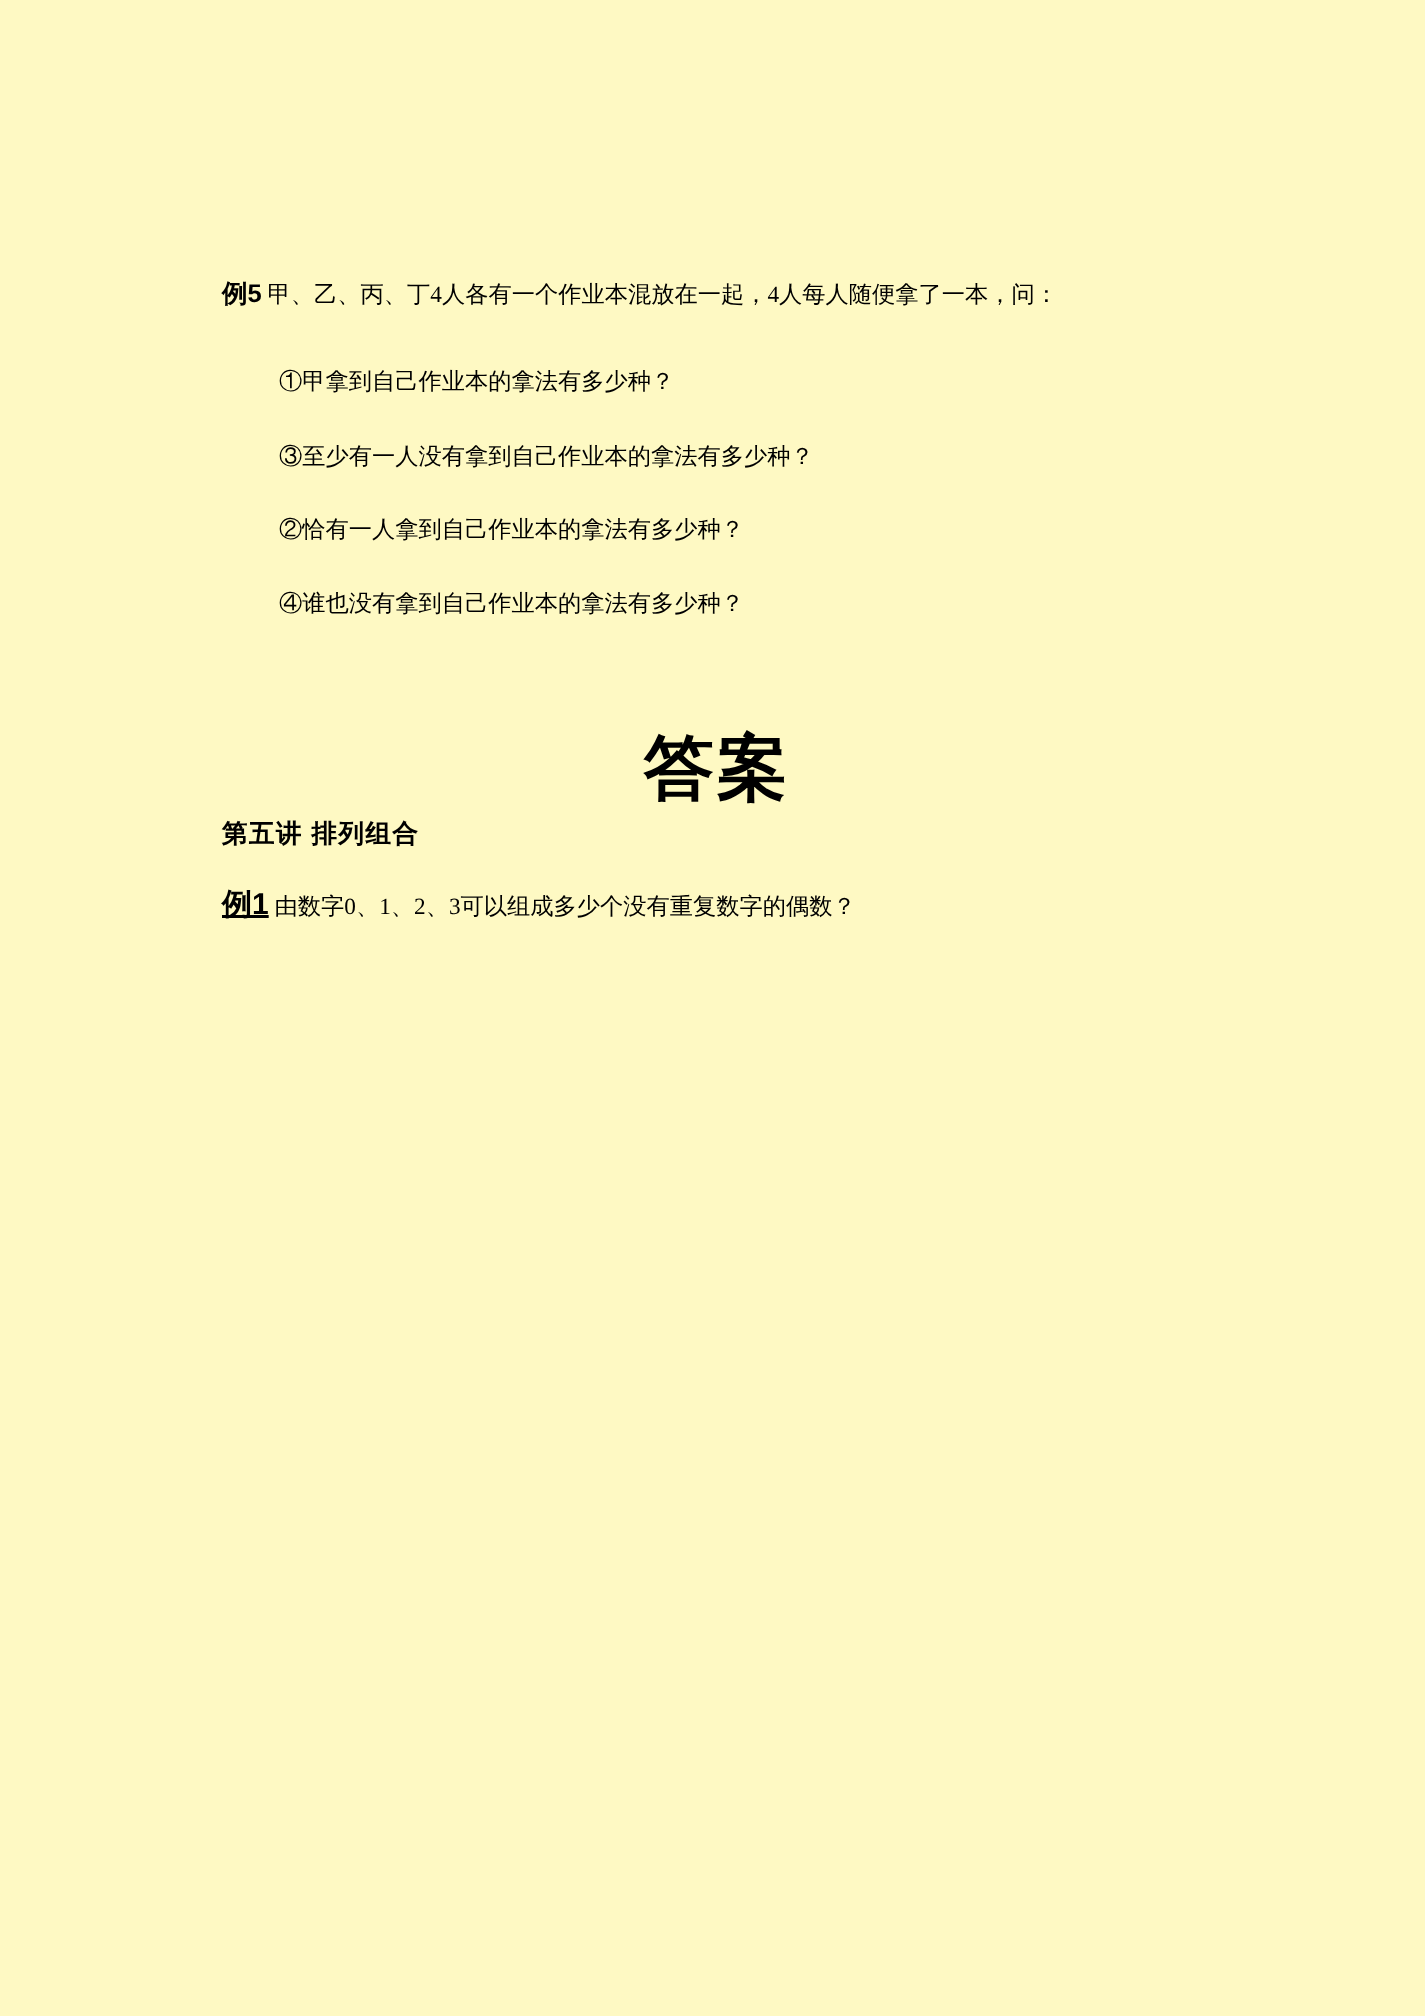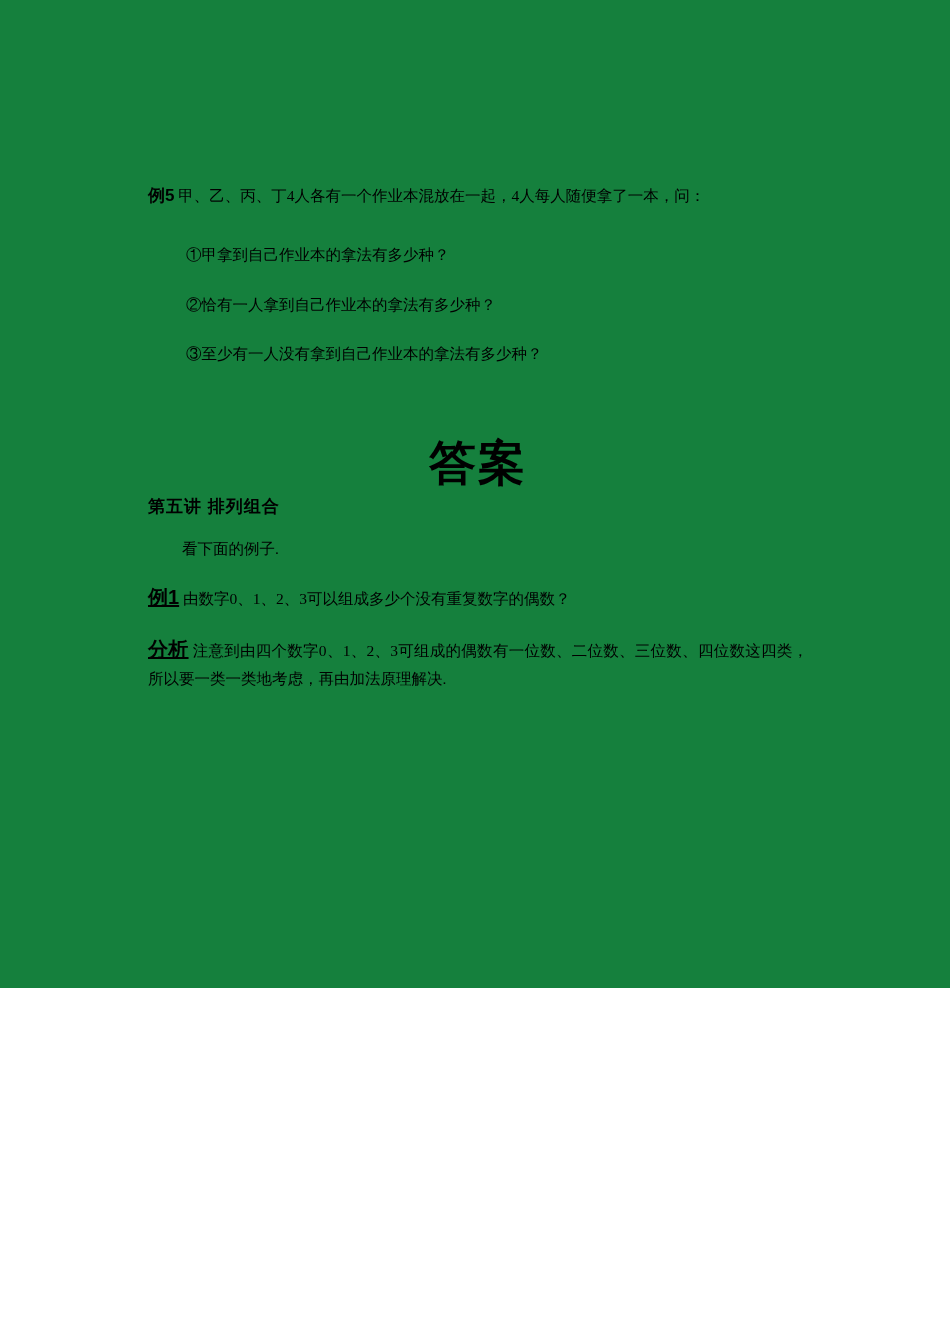--- a/index.html
+++ b/index.html
@@ -12,22 +12,22 @@
     height: 1344px;
     font-family: "Liberation Serif", "DejaVu Serif", serif;
     color: #000000;
     position: relative;
     overflow: hidden;
   }
   .page {
     position: absolute;
     left: 0; top: 0;
     width: 950px;
-    height: 988px;
-    background: #15803d;
+    height: 1344px;
+    background: #fef9c3;
   }
   .content {
     position: absolute;
     left: 148px;
     top: 183px;
     width: 660px;
   }
 
   
   .ex-head {
@@ -99,35 +99,31 @@
 
 <div class="page">
   <div class="content">
 
     <p class="ex-head">
       <span class="ex-label">例5</span>
       <span>甲、乙、丙、丁4人各有一个作业本混放在一起，4人每人随便拿了一本，问：</span>
     </p>
 
     <p class="q-item q-first">①甲拿到自己作业本的拿法有多少种？</p>
+    <p class="q-item">③至少有一人没有拿到自己作业本的拿法有多少种？</p>
     <p class="q-item">②恰有一人拿到自己作业本的拿法有多少种？</p>
-    <p class="q-item">③至少有一人没有拿到自己作业本的拿法有多少种？</p>
+    <p class="q-item">④谁也没有拿到自己作业本的拿法有多少种？</p>
 
     <h1 class="answer-title">答案</h1>
     <h2 class="answer-sub">第五讲  排列组合</h2>
 
 
-    <p class="para">看下面的例子.</p>
 
     <p class="para-hang">
       <span class="ex-label-sm">例1</span>
       <span>由数字0、1、2、3可以组成多少个没有重复数字的偶数？</span>
     </p>
 
-    <p class="para-hang">
-      <span class="ex-label-sm">分析</span>
-      <span>注意到由四个数字0、1、2、3可组成的偶数有一位数、二位数、三位数、四位数这四类，所以要一类一类地考虑，再由加法原理解决.</span>
-    </p>
 
 
 
   </div>
 </div>
 
 </body></html>

